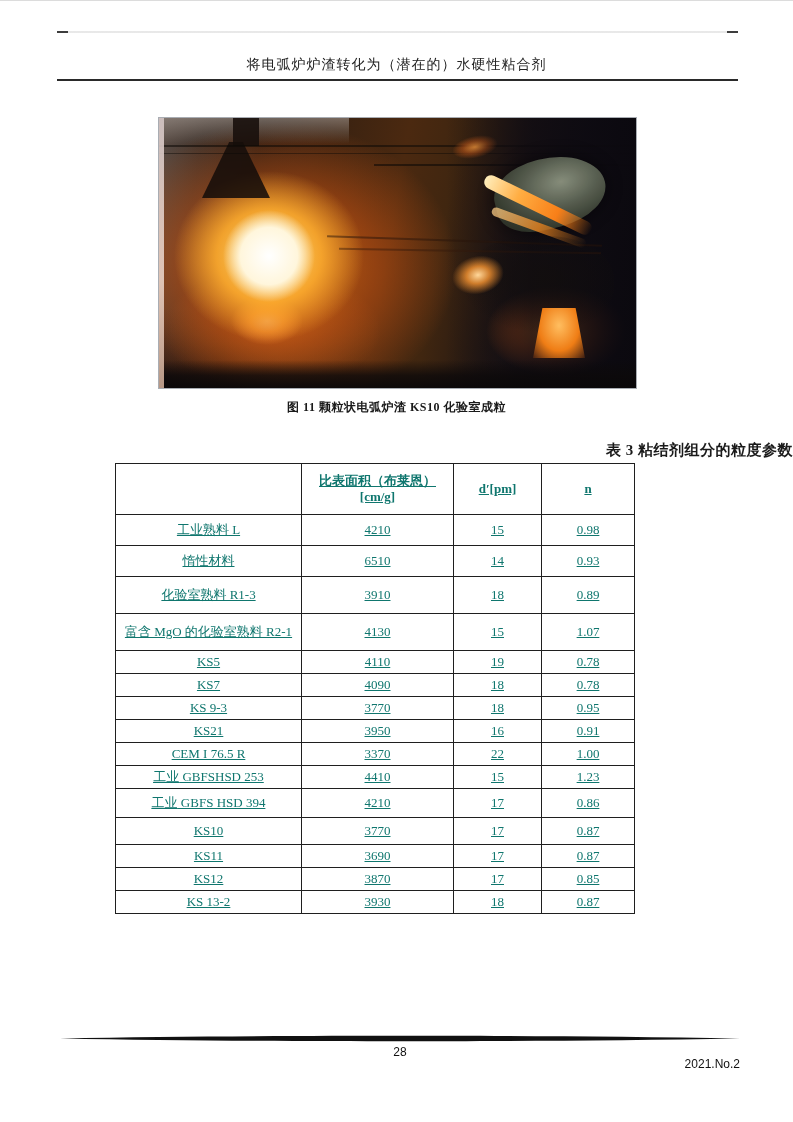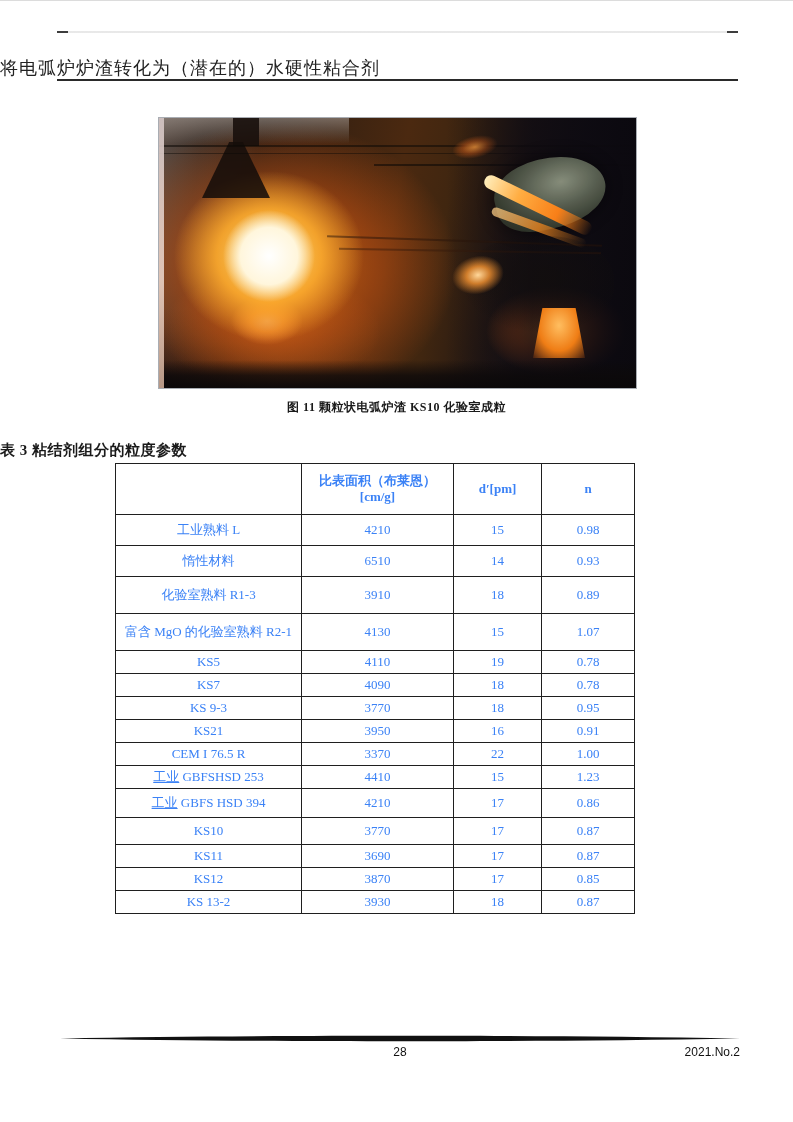--- a/index.html
+++ b/index.html
@@ -7,22 +7,22 @@
     position:relative;width:793px;height:1122px;margin:0 auto;
     background:#ffffff;overflow:hidden;
     font-family:"Liberation Serif","DejaVu Serif",serif;color:#1a1a1a;
   }
   .top-edge-line{position:absolute;top:0;left:0;right:0;height:1px;background:#dcdcdc;}
   .top-dash-line{
     position:absolute;top:31px;left:57px;width:681px;height:2px;
     background:linear-gradient(to right,#3d3d3d 0 11px,rgba(180,180,180,.30) 11px calc(100% - 11px),#3d3d3d calc(100% - 11px) 100%);
   }
   .header-title{
-    position:absolute;top:56px;left:0;width:100%;text-align:left;
-    font-size:18px;letter-spacing:1px;color:#222;
+    position:absolute;top:56px;left:0;width:100%;text-align:center;
+    font-size:14px;letter-spacing:1px;color:#222;
   }
   .header-rule{position:absolute;top:79px;left:57px;width:681px;height:2px;background:#2a2a2a;}
 
   
   .photo{
     position:absolute;top:117px;left:158px;width:479px;height:272px;overflow:hidden;
     border:1px solid #a9adb3;box-sizing:border-box;
     background:
       radial-gradient(circle 46px at 110px 138px,#ffffff 0%,#fff6dc 62%,rgba(255,244,200,0) 100%),
       radial-gradient(ellipse 95px 85px at 110px 138px,rgba(255,228,130,.95) 0%,rgba(255,176,48,.85) 55%,rgba(255,140,30,0) 100%),
@@ -62,27 +62,27 @@
     background:radial-gradient(ellipse closest-side at 50% 50%,#ffd79a 0%,rgba(250,150,50,.8) 45%,rgba(220,110,30,0) 100%);}
   .ladle-core{left:374px;top:190px;width:52px;height:50px;
     clip-path:polygon(18% 0,82% 0,100% 100%,0 100%);
     background:radial-gradient(ellipse at 50% 35%,#ffbe60 0%,#ef7d15 55%,rgba(190,80,18,.2) 100%);}
   .bottom-vignette{left:0;bottom:0;width:100%;height:28px;
     background:linear-gradient(180deg,rgba(12,9,10,0) 0%,rgba(12,9,10,.8) 55%,rgba(10,8,9,.95) 100%);}
 
   
   .figure-caption{position:absolute;top:399px;left:0;width:100%;text-align:center;
     font-size:12px;font-weight:bold;letter-spacing:.5px;}
-  .table-caption{position:absolute;top:441px;left:0;width:100%;text-align:left;
+  .table-caption{position:absolute;top:441px;left:0;width:100%;text-align:right;
     font-size:15px;font-weight:bold;letter-spacing:.5px;}
 
   
   table.data-table{
     position:absolute;top:463px;left:115px;width:519px;
-    border-collapse:collapse;table-layout:fixed;font-size:13px;color:#3b82f6;
+    border-collapse:collapse;table-layout:fixed;font-size:13px;color:#0f766e;text-decoration:underline;
   }
   .data-table th,.data-table td{
     border:1.6px solid #1f1f1f;text-align:center;vertical-align:middle;
     padding:1px 2px;font-weight:normal;line-height:1.25;
   }
   .data-table thead th{font-weight:bold;height:48px;font-size:13px;}
   .data-table .hdr-sub{display:block;font-weight:bold;}
   .data-table tbody tr:nth-child(1) td,
   .data-table tbody tr:nth-child(2) td{height:28px;}
   .data-table tbody tr:nth-child(3) td,
@@ -92,21 +92,21 @@
   .data-table tbody tr:nth-child(12) td{height:24px;margin-top:48px;}
   .data-table tbody tr:nth-child(16) td{height:30px;}
   .data-table .u{text-decoration:underline;}
 
   
   .footer{position:absolute;top:1035px;left:60px;width:680px;}
   .footer-rule{display:block;}
   .footer-text{position:relative;margin-top:3px;height:16px;
     font-family:"Liberation Sans","DejaVu Sans",sans-serif;font-size:12px;color:#111;}
   .page-number{position:absolute;left:0;right:0;text-align:center;}
-  .issue-number{position:absolute;right:0;top:0;margin-left:45px;}
+  .issue-number{position:absolute;right:0;top:12px;margin-left:45px;}
 </style>
 </head>
 <body>
 
 <div class="page">
 
   <div class="top-edge-line"></div>
   <div class="top-dash-line"></div>
 
   <div class="header-title">将电弧炉炉渣转化为（潜在的）水硬性粘合剂</div>

